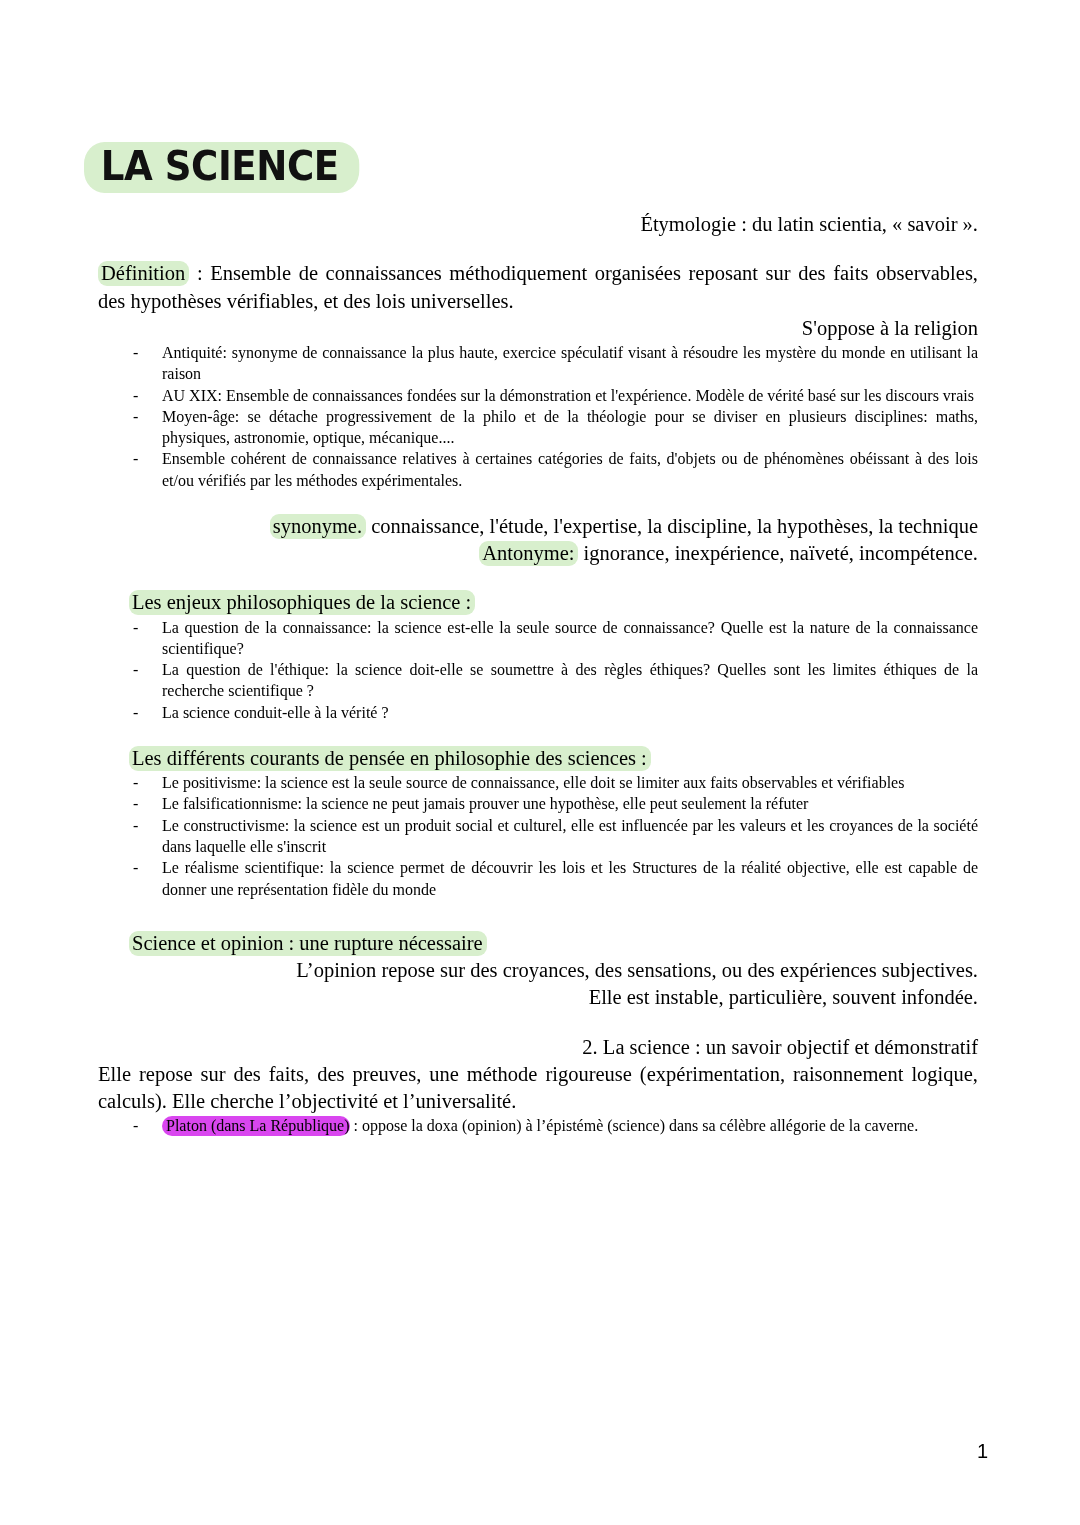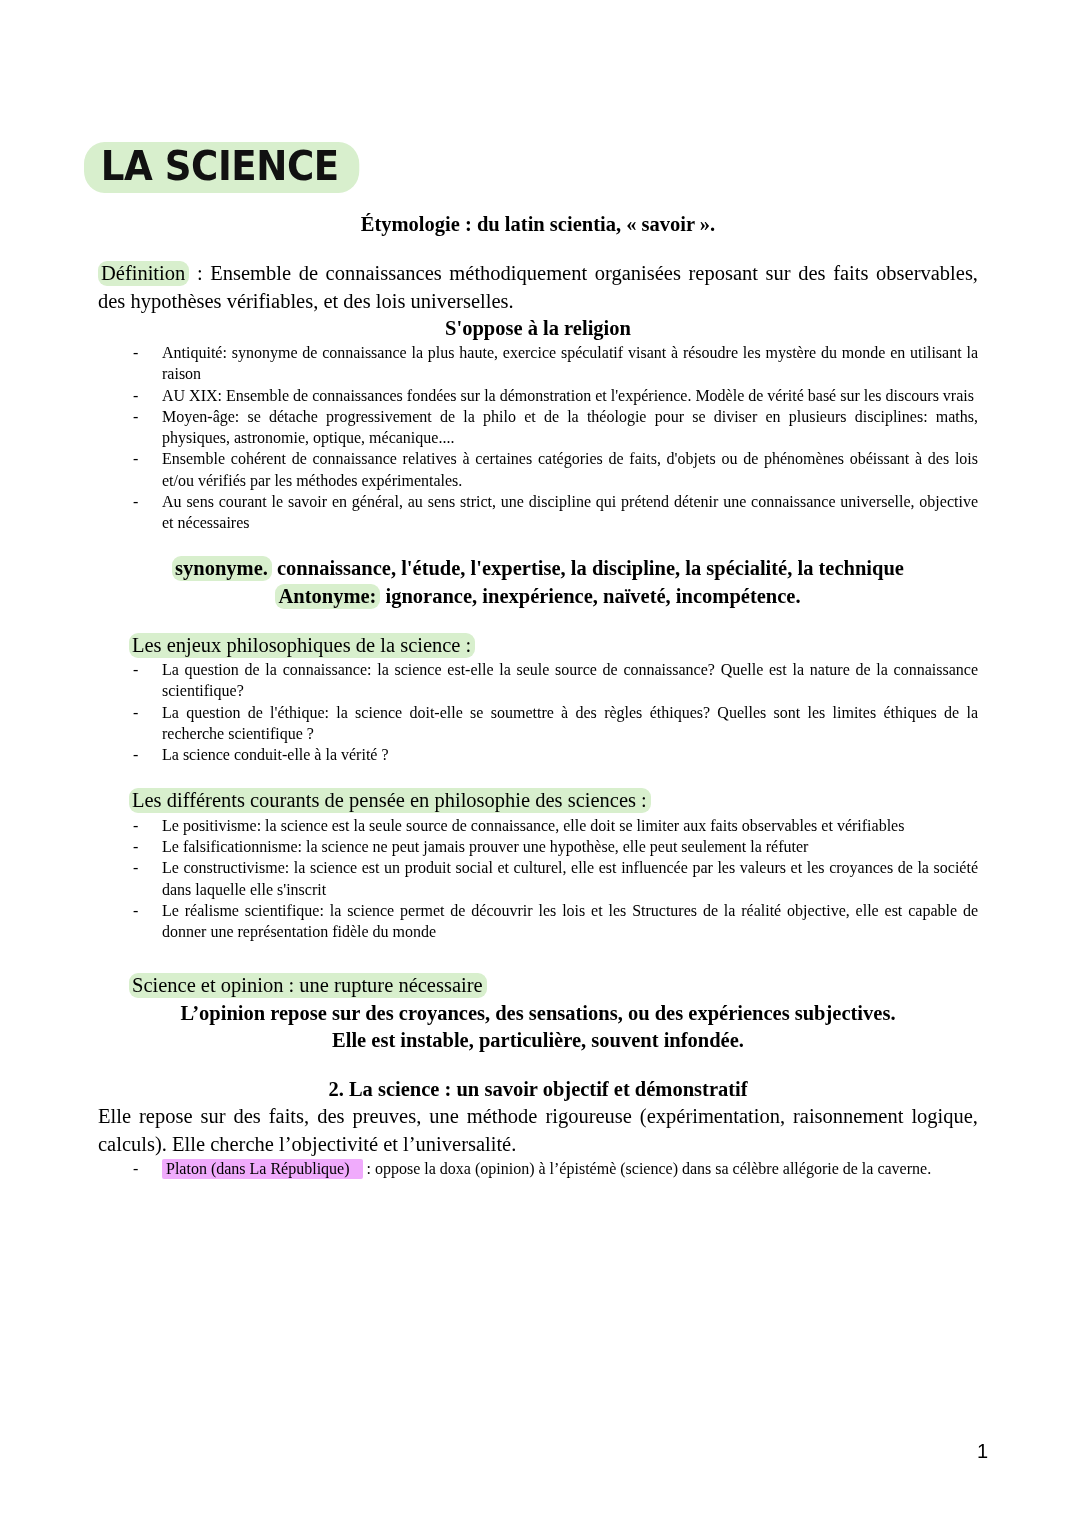--- a/index.html
+++ b/index.html
@@ -53,36 +53,36 @@
   }
 
   
   p {
     margin: 0;
     font-size: 20.5px;
     line-height: 1.33;
     text-align: justify;
     text-justify: inter-word;
   }
-  p.plain { text-align: center; font-weight: bold; }
+  p.plain { text-align: right; }
   .spacer-md { height: 22px; }
   .spacer-lg { height: 30px; }
 
   
   .hl-green {
     background: #d8efcd;
     border-radius: 9px;
     padding: 1px 4px 2px 3px;
     box-decoration-break: clone;
     -webkit-box-decoration-break: clone;
   }
   .hl-pink {
-    background: #f0abfc;
-    border-radius: 2px;
-    padding: 1px 13px 2px 4px;
+    background: #d946ef;
+    border-radius: 10px;
+    padding: 1px 0 2px 4px;
     box-decoration-break: clone;
     -webkit-box-decoration-break: clone;
   }
 
   
   .section-head {
     font-size: 20.5px;
     line-height: 1.33;
     margin: 0;
     padding-left: 31px;
@@ -135,26 +135,25 @@
     <div class="spacer-md"></div>
 
     <p><span class="hl-green">Définition</span><span> :  Ensemble de connaissances méthodiquement organisées reposant sur des faits observables, des hypothèses vérifiables, et des lois universelles.</span></p>
     <p class="plain">S'oppose à la religion</p>
 
     <ul class="dash-list">
       <li>Antiquité: synonyme de connaissance la plus haute, exercice spéculatif visant à résoudre les mystère du monde en utilisant la raison</li>
       <li>AU XIX: Ensemble de connaissances fondées sur la démonstration et l'expérience. Modèle de vérité basé sur les discours vrais</li>
       <li>Moyen-âge: se détache progressivement de la philo et de la théologie pour se diviser en plusieurs disciplines: maths, physiques, astronomie, optique, mécanique....</li>
       <li>Ensemble cohérent de connaissance relatives à certaines catégories de faits, d'objets ou de phénomènes obéissant à des lois et/ou vérifiés par les méthodes expérimentales.</li>
-      <li>Au sens courant le savoir en général, au sens strict, une discipline qui prétend détenir une connaissance universelle, objective et nécessaires</li>
     </ul>
 
     <div class="spacer-md"></div>
 
-    <p class="plain"><span class="hl-green">synonyme.</span><span> connaissance, l'étude, l'expertise, la discipline, la spécialité, la technique</span></p>
+    <p class="plain"><span class="hl-green">synonyme.</span><span> connaissance, l'étude, l'expertise, la discipline, la hypothèses, la technique</span></p>
     <p class="plain"><span class="hl-green">Antonyme:</span><span> ignorance, inexpérience, naïveté, incompétence.</span></p>
 
     <div class="spacer-md"></div>
 
     <p class="section-head"><span class="hl-green">Les enjeux philosophiques de la science :</span></p>
     <ul class="dash-list">
       <li>La question de la connaissance: la science est-elle la seule source de connaissance? Quelle est la nature de la connaissance scientifique?</li>
       <li>La question de l'éthique: la science doit-elle se soumettre à des règles éthiques? Quelles sont les limites éthiques de la recherche scientifique ?</li>
       <li>La science conduit-elle à la vérité ?</li>
     </ul>

